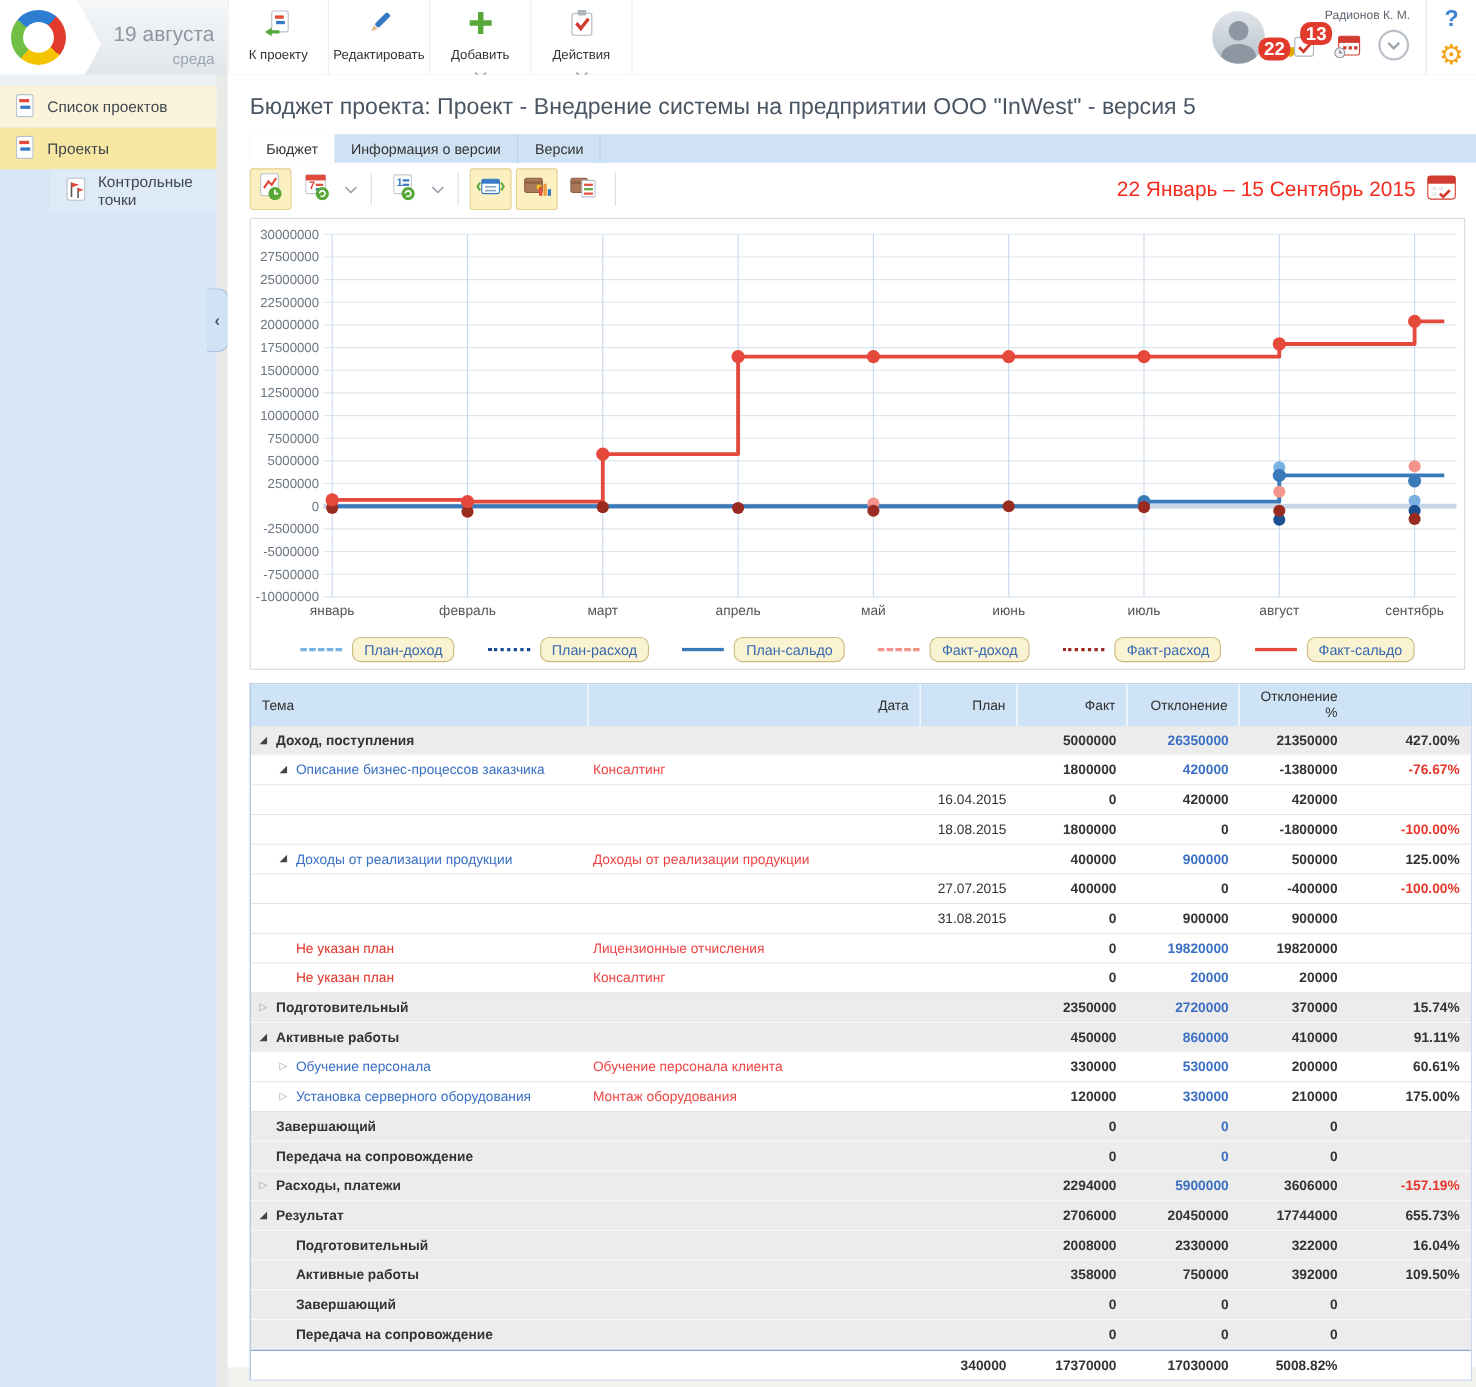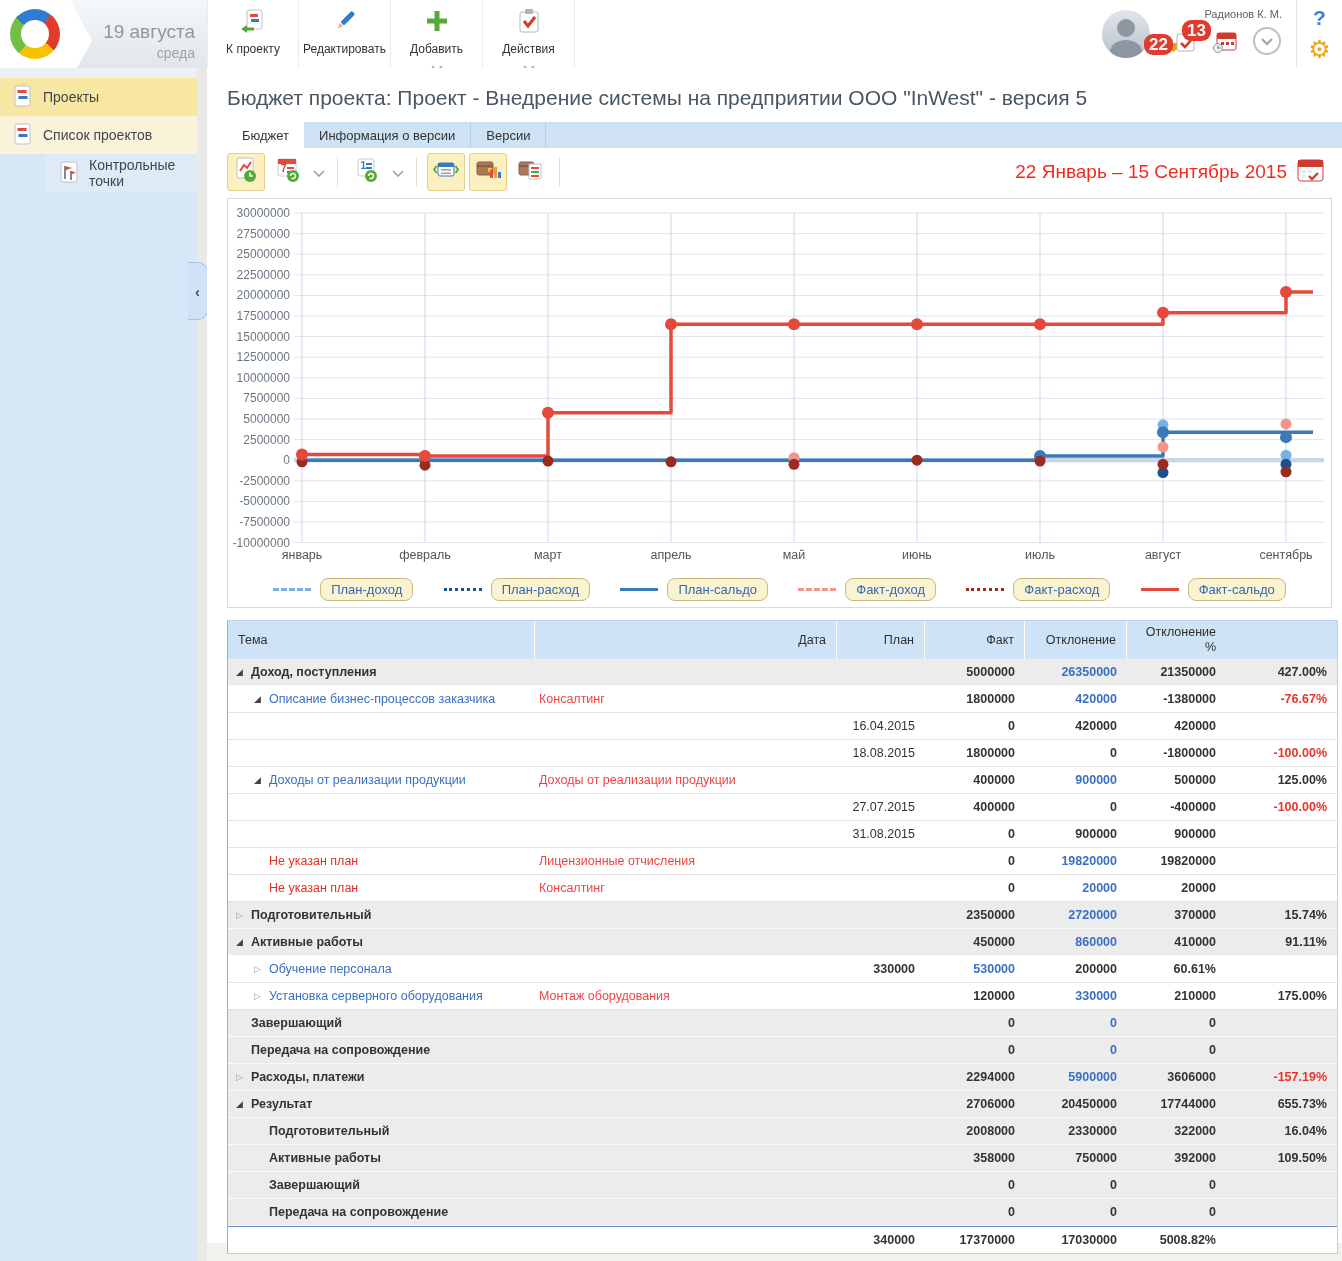--- a/index.html
+++ b/index.html
@@ -203,39 +203,39 @@
     </div>
   </div>
   <div class="helpcol">
     <span class="q">?</span>
     <span class="gear">⚙</span>
   </div>
 </div>
 
 <div class="sidebar">
   <div class="sb-gap"></div>
+  <div class="sb-item it1">
+    <span>
+      <svg width="22" height="22">
+          <rect x="3" y="1" width="15" height="20" rx="2" fill="#fff" stroke="#b9c2cc"></rect>
+          <rect x="5.5" y="5" width="9" height="3" fill="#e24b3b"></rect>
+          <rect x="6.5" y="11" width="9" height="3" fill="#3779c2"></rect>
+        </svg>
+    </span>
+    <span>Список проектов</span>
+  </div>
   <div class="sb-item it0">
     <span>
       <svg width="22" height="22">
           <rect x="3" y="1" width="15" height="20" rx="2" fill="#fff" stroke="#b9c2cc"></rect>
           <rect x="5.5" y="5" width="9" height="3" fill="#e24b3b"></rect>
           <rect x="6.5" y="11" width="9" height="3" fill="#3779c2"></rect>
         </svg>
     </span>
     <span>Проекты</span>
-  </div>
-  <div class="sb-item it1">
-    <span>
-      <svg width="22" height="22">
-          <rect x="3" y="1" width="15" height="20" rx="2" fill="#fff" stroke="#b9c2cc"></rect>
-          <rect x="5.5" y="5" width="9" height="3" fill="#e24b3b"></rect>
-          <rect x="6.5" y="11" width="9" height="3" fill="#3779c2"></rect>
-        </svg>
-    </span>
-    <span>Список проектов</span>
   </div>
   <div class="sb-item it2">
     <span>
       <svg width="22" height="22">
           <rect x="3" y="1" width="16" height="20" rx="2" fill="#fff" stroke="#b9c2cc"></rect>
           <path d="M7 18 V5" stroke="#555" stroke-width="1.4"></path>
           <polygon points="7,5 14,7 7,9.5" fill="#e24b3b"></polygon>
           <path d="M13 19 V10" stroke="#555" stroke-width="1.4"></path>
           <polygon points="13,10 18,11.6 13,13.6" fill="#e24b3b"></polygon>
         </svg>
@@ -616,20 +616,23 @@
             <div class="td num">450000</div>
             <div class="td num fact-blue">860000</div>
             <div class="td num">410000</div>
             <div class="td num">91.11%</div>
           </div>
           <div class="trow">
             <div class="td" style="padding-left: 26px;">
               <span class="exp closed">▷</span>
               <span class="t-link">Обучение персонала</span>
             </div>
+            <div class="td">
+              <span class="art">Обучение персонала клиента</span>
+            </div>
             <div class="td datec"></div>
             <div class="td num">330000</div>
             <div class="td num fact-blue">530000</div>
             <div class="td num">200000</div>
             <div class="td num">60.61%</div>
           </div>
           <div class="trow">
             <div class="td" style="padding-left: 26px;">
               <span class="exp closed">▷</span>
               <span class="t-link">Установка серверного оборудования</span>

